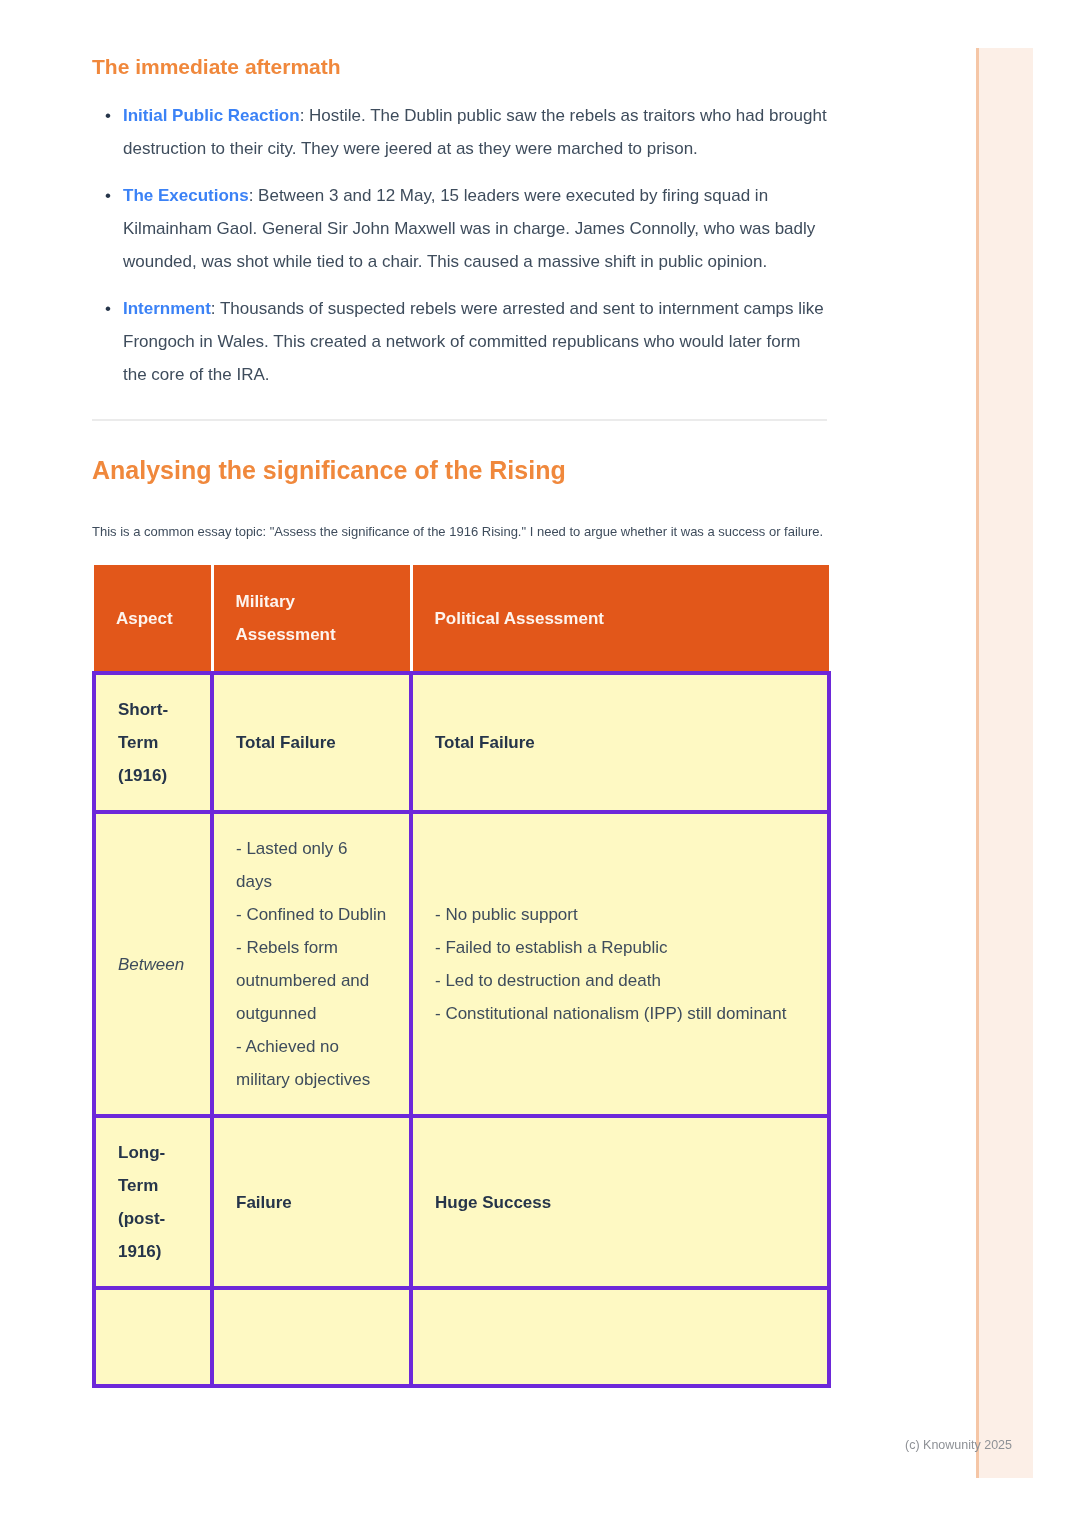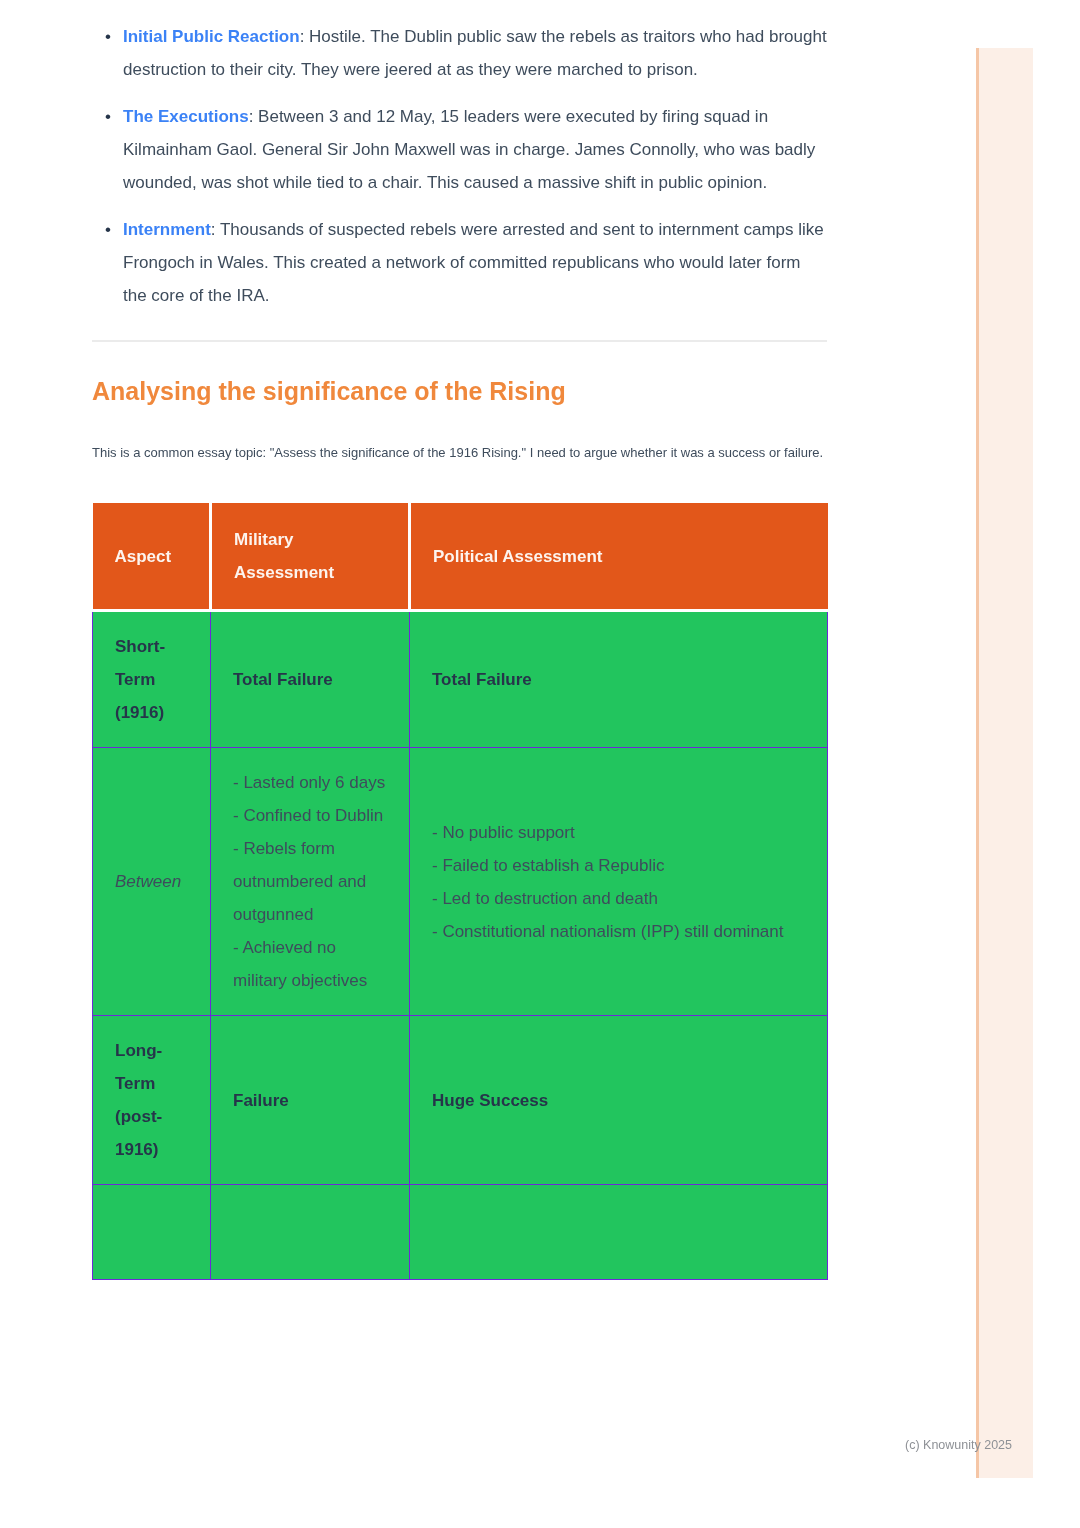--- a/index.html
+++ b/index.html
@@ -39,37 +39,37 @@
   }
   .term { font-weight:bold; color:#3b82f6; }
 
   hr.divider {
     border:none; border-top:2px solid #ebebeb; margin:28px 0 0 0;
   }
 
   p.intro { margin:28px 0 0 0; font-size:13px; line-height:37px; }
 
   table.assess {
-    margin-top:32px; width:735px; table-layout:fixed;
+    margin-top:15px; width:735px; table-layout:fixed;
     border-collapse:collapse; font-size:17px;
   }
   table.assess col.c1 { width:118px; }
   table.assess col.c2 { width:199px; }
   table.assess col.c3 { width:418px; }
 
   table.assess thead th {
     background:#e2571a; color:#fdf4ee; font-weight:bold; text-align:left;
     padding:20px 22px; line-height:33px; vertical-align:middle;
     border-right:3px solid #ffffff; border-bottom:3px solid #ffffff;
   }
   table.assess thead th:last-child { border-right:none; }
 
   table.assess tbody td {
-    border:1px solid #6d28d9; padding:18px 22px; vertical-align:middle;
-    line-height:33px; background:#22c55e;
+    border:4px solid #6d28d9; padding:18px 22px; vertical-align:middle;
+    line-height:33px; background:#fef9c3;
   }
   tr.row-alt td { background:#f7f9fa; }
   td.cell-bold { font-weight:bold; color:#26354a; }
   td.cell-italic { font-style:italic; }
   tr.row-partial td { height:58px; background:#f7f9fa; }
 
   .bottom-fade {
     position:absolute; left:88px; top:1440px; width:743px; height:50px;
     background:linear-gradient(to bottom, rgba(255,255,255,0), #ffffff 80%);
     pointer-events:none;
@@ -80,20 +80,21 @@
     color:#8e9196; z-index:5; white-space:nowrap;
   }
 </style>
 </head>
 <body>
 
 <div class="page-stripe"></div>
 
 <div class="content">
 
+  <h2 class="sec-title">The immediate aftermath</h2>
 
   <ul class="bullets">
     <li><span class="term">Initial Public Reaction</span><span>: Hostile. The Dublin public saw the rebels as traitors who had brought destruction to their city. They were jeered at as they were marched to prison.</span></li>
     <li><span class="term">The Executions</span><span>: Between 3 and 12 May, 15 leaders were executed by firing squad in Kilmainham Gaol. General Sir John Maxwell was in charge. James Connolly, who was badly wounded, was shot while tied to a chair. This caused a massive shift in public opinion.</span></li>
     <li><span class="term">Internment</span><span>: Thousands of suspected rebels were arrested and sent to internment camps like Frongoch in Wales. This created a network of committed republicans who would later form the core of the IRA.</span></li>
   </ul>
 
   <hr class="divider">
 
   <h1 class="sec-title-lg">Analysing the significance of the Rising</h1>

